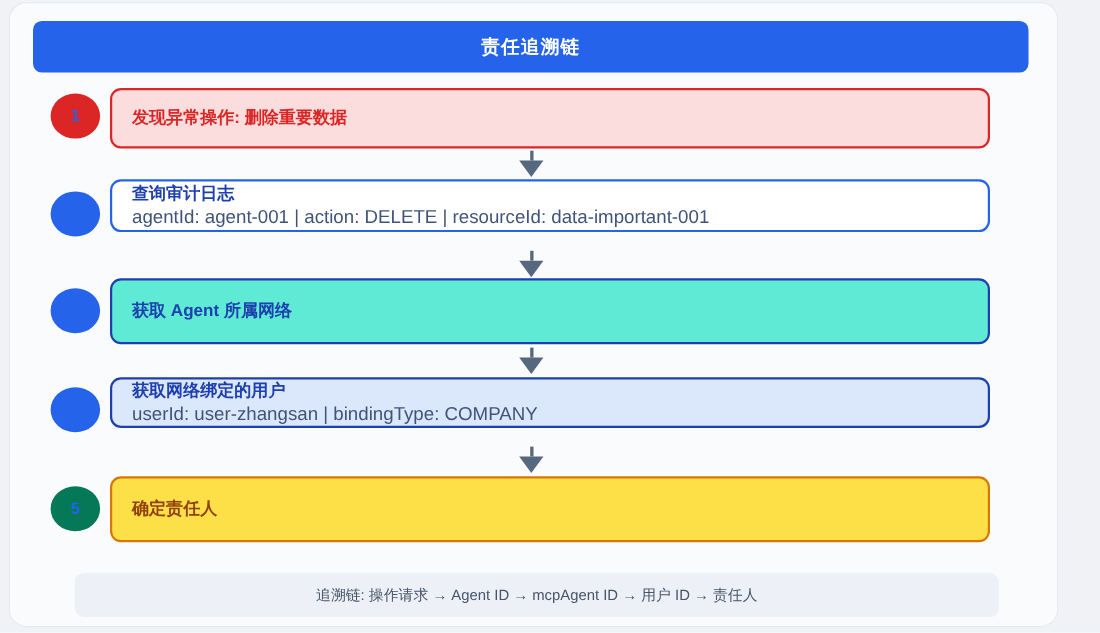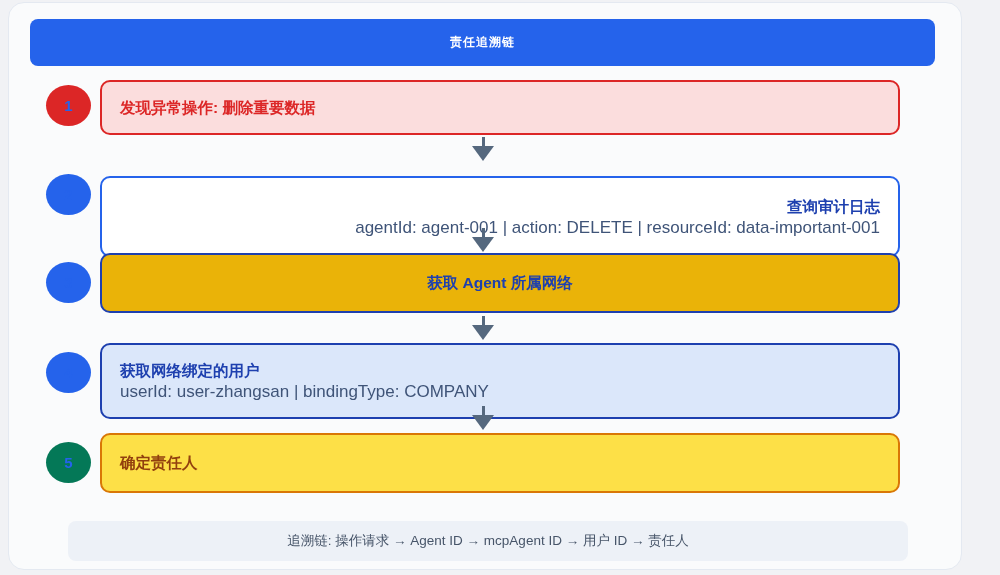--- a/index.html
+++ b/index.html
@@ -20,21 +20,21 @@
   .header-bar {
     position: absolute;
     left: 30px; top: 19px;
     width: 905px; height: 47px;
     background: #2563eb;
     border-radius: 8px;
     display: flex; align-items: center; justify-content: center;
   }
   .header-bar .title {
     color: #ffffff;
-    font-size: 12px;
+    font-size: 17px;
     font-weight: bold;
     letter-spacing: 1px;
   }
   .badge {
     position: absolute;
     width: 45px; height: 41px;
     border-radius: 50%;
     display: flex; align-items: center; justify-content: center;
     font-size: 15px; font-weight: bold;
   }
@@ -89,46 +89,46 @@
 </div>
 
 <div class="arrow" style="top: 137px; --arrow-color: #55687e;">
   <div class="arrow-stem"></div>
   <div class="arrow-head"></div>
 </div>
 
 <div class="badge" style="left: 46px; top: 174px; background: rgb(37, 99, 235); color: rgb(37, 99, 235);">
   <span>2</span>
 </div>
-<div class="step-box" style="top: 176px; height: 81px; background: rgb(255, 255, 255); border-color: rgb(37, 99, 235); align-items: flex-end;">
+<div class="step-box" style="top: 163px; height: 48px; background: rgb(255, 255, 255); border-color: rgb(37, 99, 235);">
   <div class="step-title" style="color: rgb(30, 64, 175);">查询审计日志</div>
   <div class="step-subtitle" style="color: rgb(63, 84, 120);">agentId: agent-001 | action: DELETE | resourceId: data-important-001</div>
 </div>
 
 <div class="arrow" style="top: 228px; --arrow-color: #55687e;">
   <div class="arrow-stem"></div>
   <div class="arrow-head"></div>
 </div>
 
 <div class="badge" style="left: 46px; top: 262px; background: rgb(37, 99, 235); color: rgb(37, 99, 235);">
   <span>3</span>
 </div>
-<div class="step-box" style="top: 253px; height: 60px; background: #eab308; border-color: rgb(30, 64, 175); text-align: center;">
+<div class="step-box" style="top: 253px; height: 60px; background: #5eead4; border-color: rgb(30, 64, 175);">
   <div class="step-title" style="color: rgb(30, 64, 175);">获取 Agent 所属网络</div>
 </div>
 
 <div class="arrow" style="top: 316px; --arrow-color: #55687e;">
   <div class="arrow-stem"></div>
   <div class="arrow-head"></div>
 </div>
 
 <div class="badge" style="left: 46px; top: 352px; background: rgb(37, 99, 235); color: rgb(37, 99, 235);">
   <span>4</span>
 </div>
-<div class="step-box" style="top: 343px; height: 76px; background: rgb(219, 231, 250); border-color: rgb(30, 64, 175);">
+<div class="step-box" style="top: 343px; height: 46px; background: rgb(219, 231, 250); border-color: rgb(30, 64, 175);">
   <div class="step-title" style="color: rgb(30, 64, 175);">获取网络绑定的用户</div>
   <div class="step-subtitle" style="color: rgb(63, 84, 120);">userId: user-zhangsan | bindingType: COMPANY</div>
 </div>
 
 <div class="arrow" style="top: 406px; --arrow-color: #55687e;">
   <div class="arrow-stem"></div>
   <div class="arrow-head"></div>
 </div>
 
 <div class="badge" style="left: 46px; top: 442px; background: rgb(4, 120, 87); color: rgb(37, 99, 235);">

